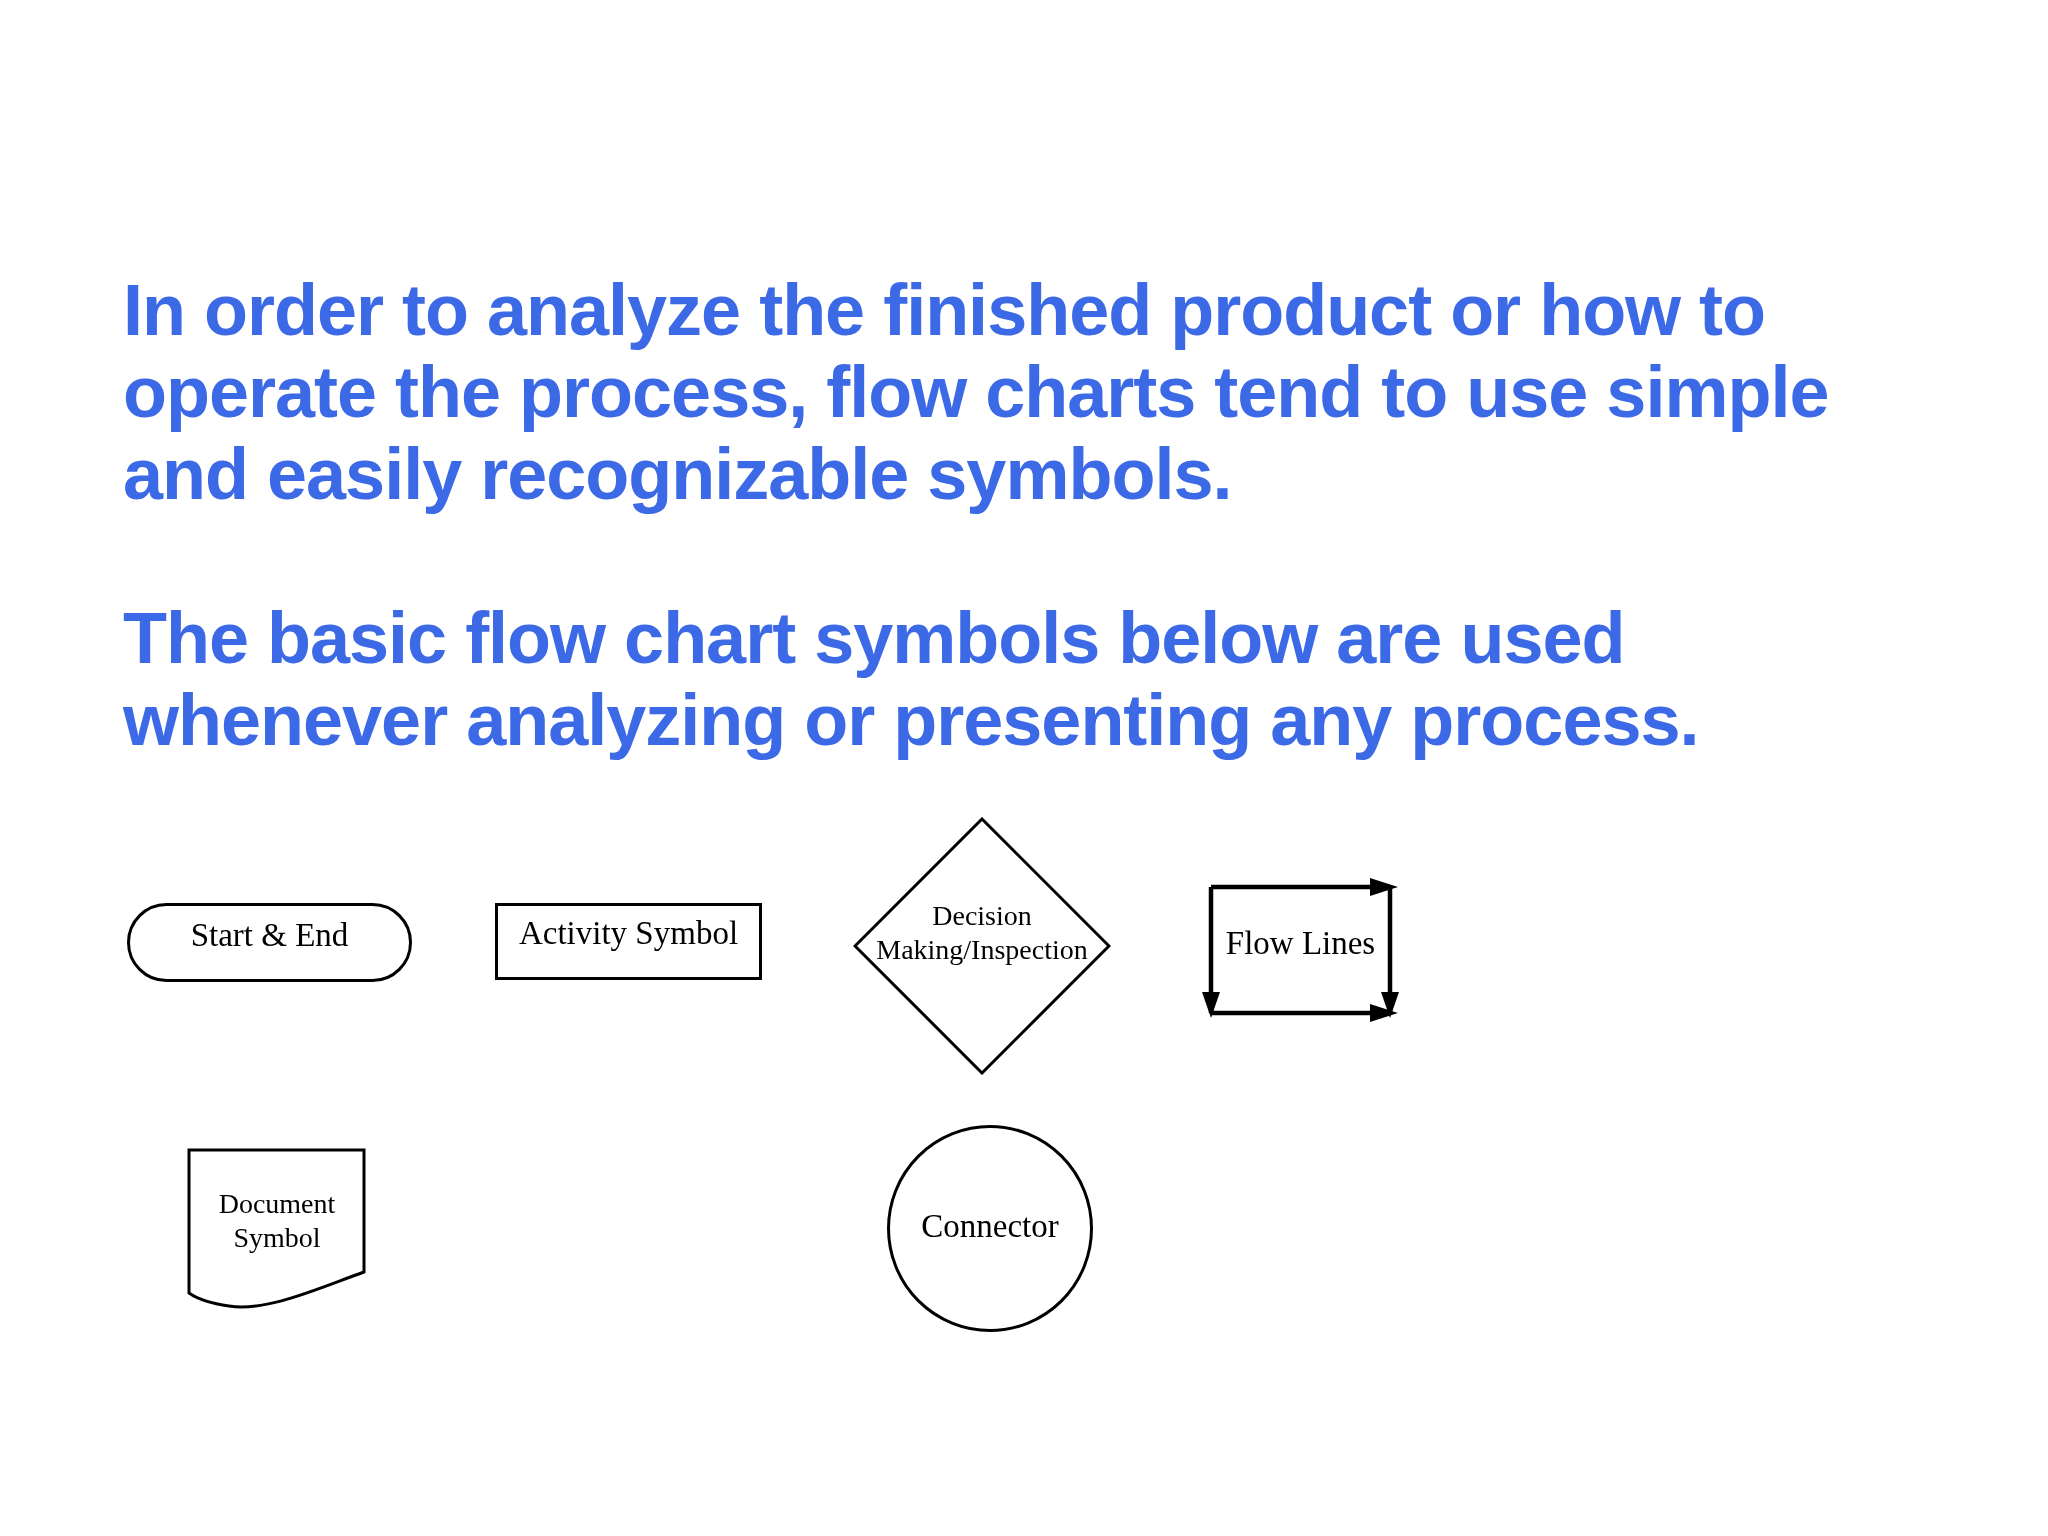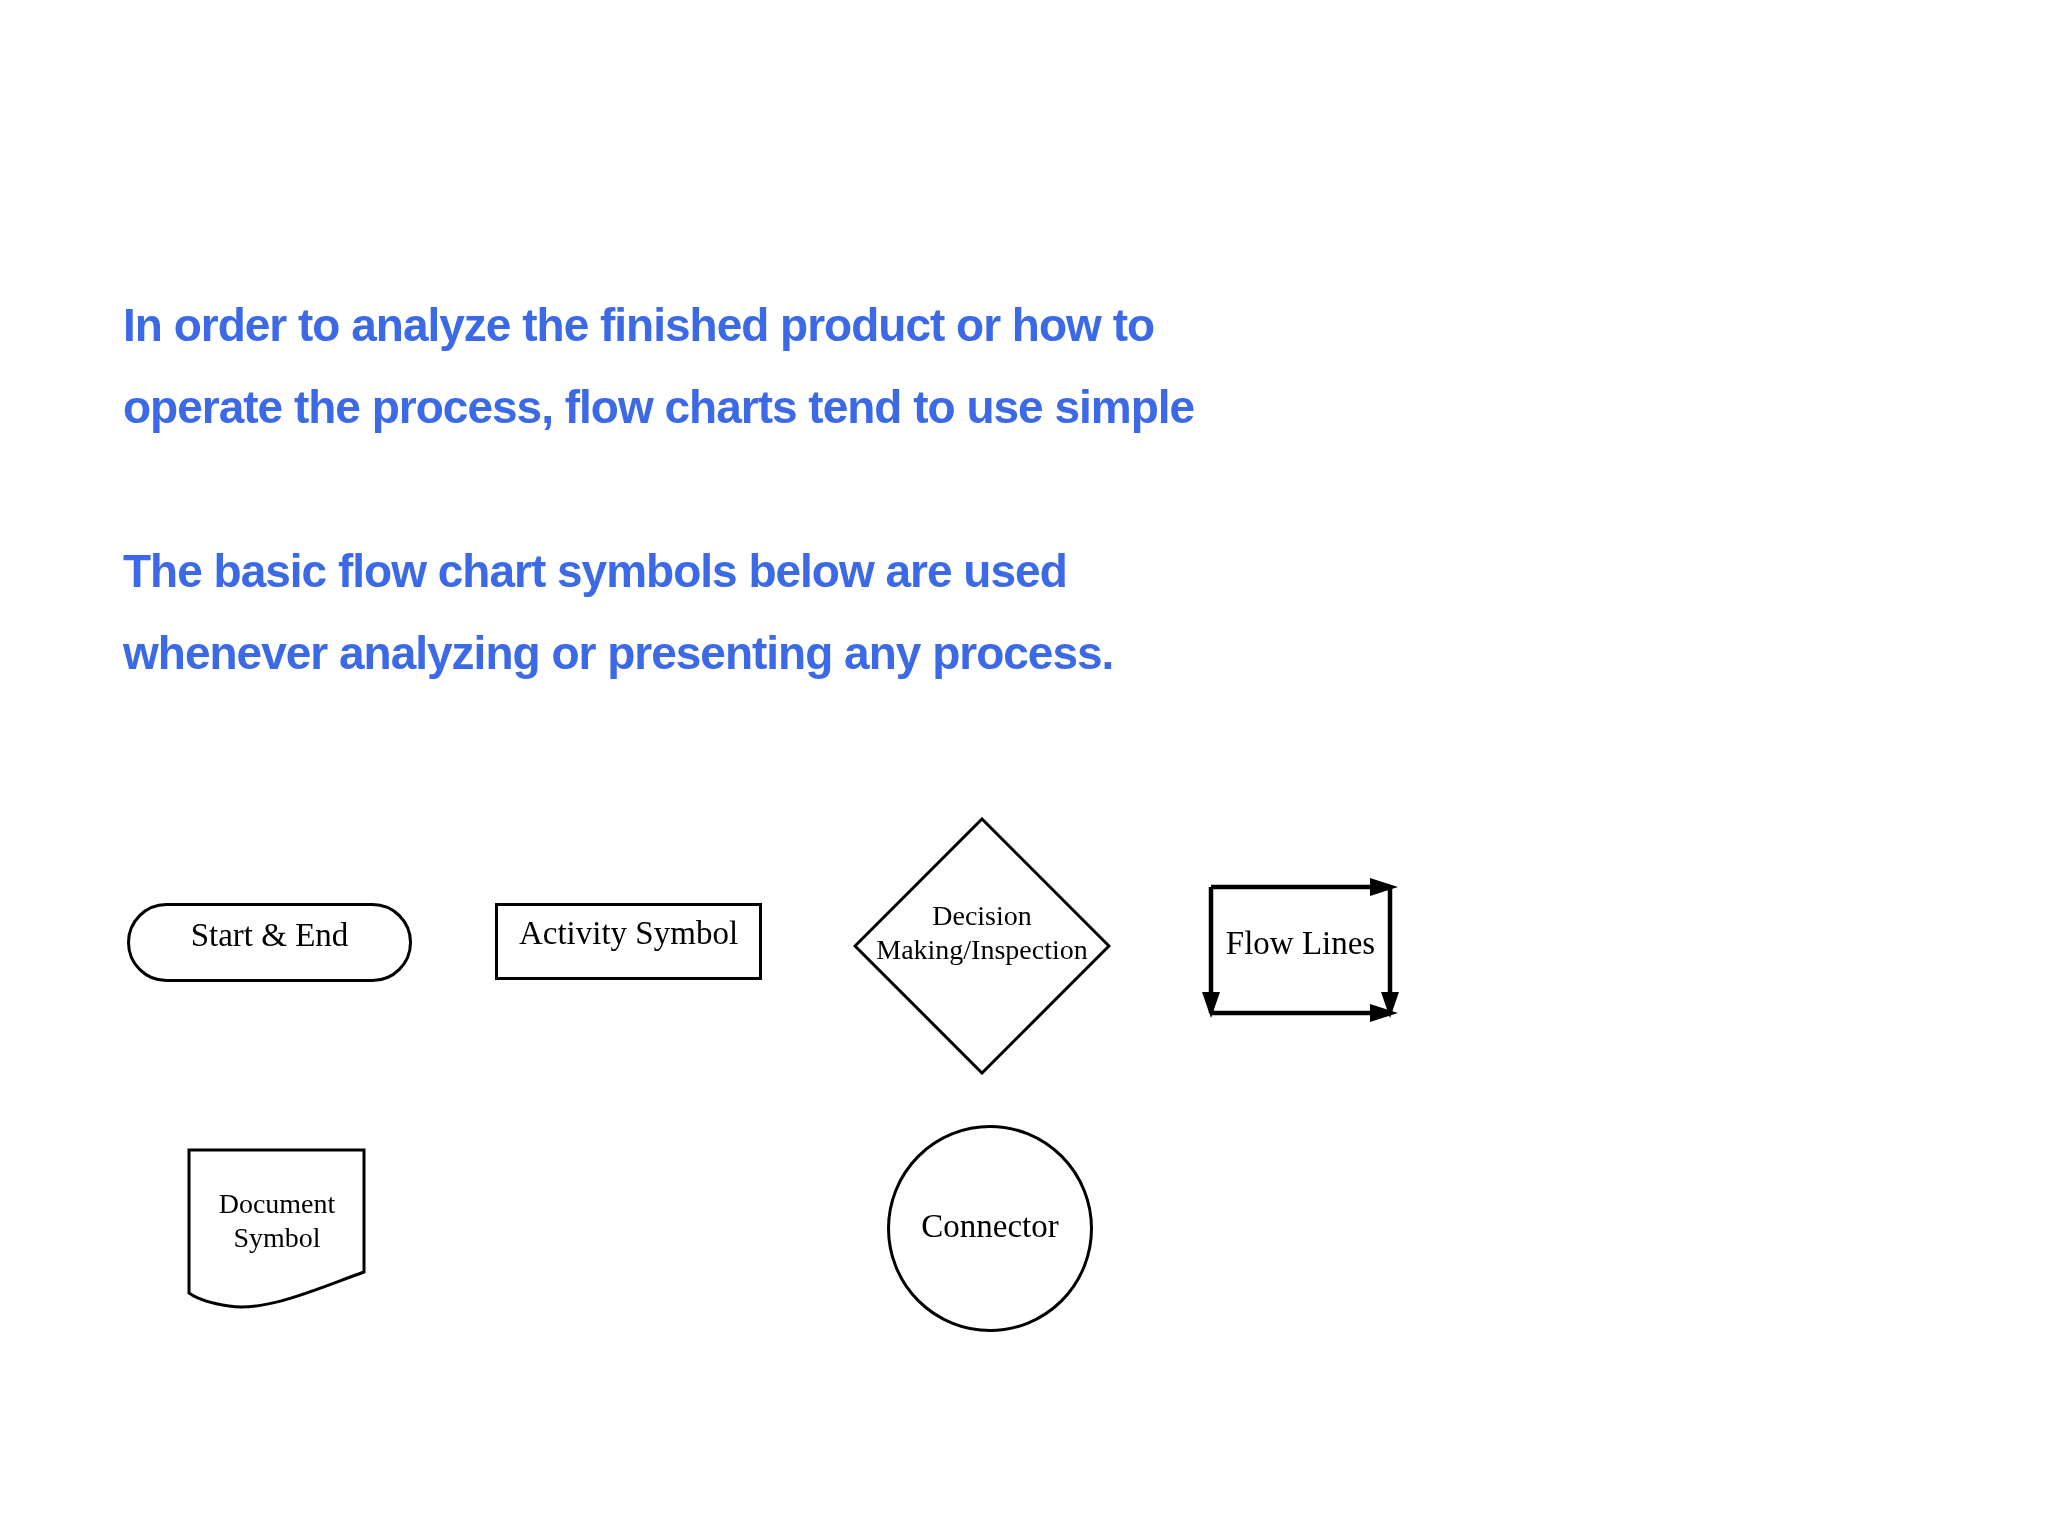--- a/index.html
+++ b/index.html
@@ -4,23 +4,23 @@
 <style>
   html,body{margin:0;padding:0;background:#fff;}
   .slide{
     position:relative;
     width:2048px;height:1536px;
     background:var(--bg,#fff);
     overflow:hidden;
     font-family:"Liberation Sans", sans-serif;
   }
   .headings{
-    position:absolute;left:123px;top:284px;
+    position:absolute;left:123px;top:269px;
     color:var(--heading,#3c69e5);
-    font-size:46px;font-weight:bold;line-height:82px;
+    font-size:72px;font-weight:bold;line-height:82px;
     letter-spacing:-1px;
   }
   .headings .para{margin:0 0 82px 0;}
   .headings .line{white-space:nowrap;}
   .symbol{position:absolute;color:var(--stroke,#000);}
   .symbol svg{position:absolute;left:0;top:0;display:block;}
   .shape-label{
     position:absolute;
     font-family:"Liberation Serif", serif;
     font-size:33px;line-height:34px;
@@ -30,20 +30,21 @@
 </style>
 </head>
 <body>
 
 <div class="slide" style="--bg: #ffffff; --heading: #3c69e5; --stroke: #000000;">
 
   <div class="headings">
     <div class="para">
       <div class="line">In order to analyze the finished product or how to</div>
       <div class="line">operate the process, flow charts tend to use simple</div>
+      <div class="line">and easily recognizable symbols.</div>
     </div>
     <div class="para">
       <div class="line">The basic flow chart symbols below are used</div>
       <div class="line">whenever analyzing or presenting any process.</div>
     </div>
   </div>
 
   <div class="symbol" style="left:127px;top:903px;width:285px;height:79px;">
     <svg width="285" height="79" viewBox="0 0 285 79">
       <rect x="1.5" y="1.5" width="282" height="76" rx="38" ry="38" fill="none" stroke="currentColor" stroke-width="3"></rect>

